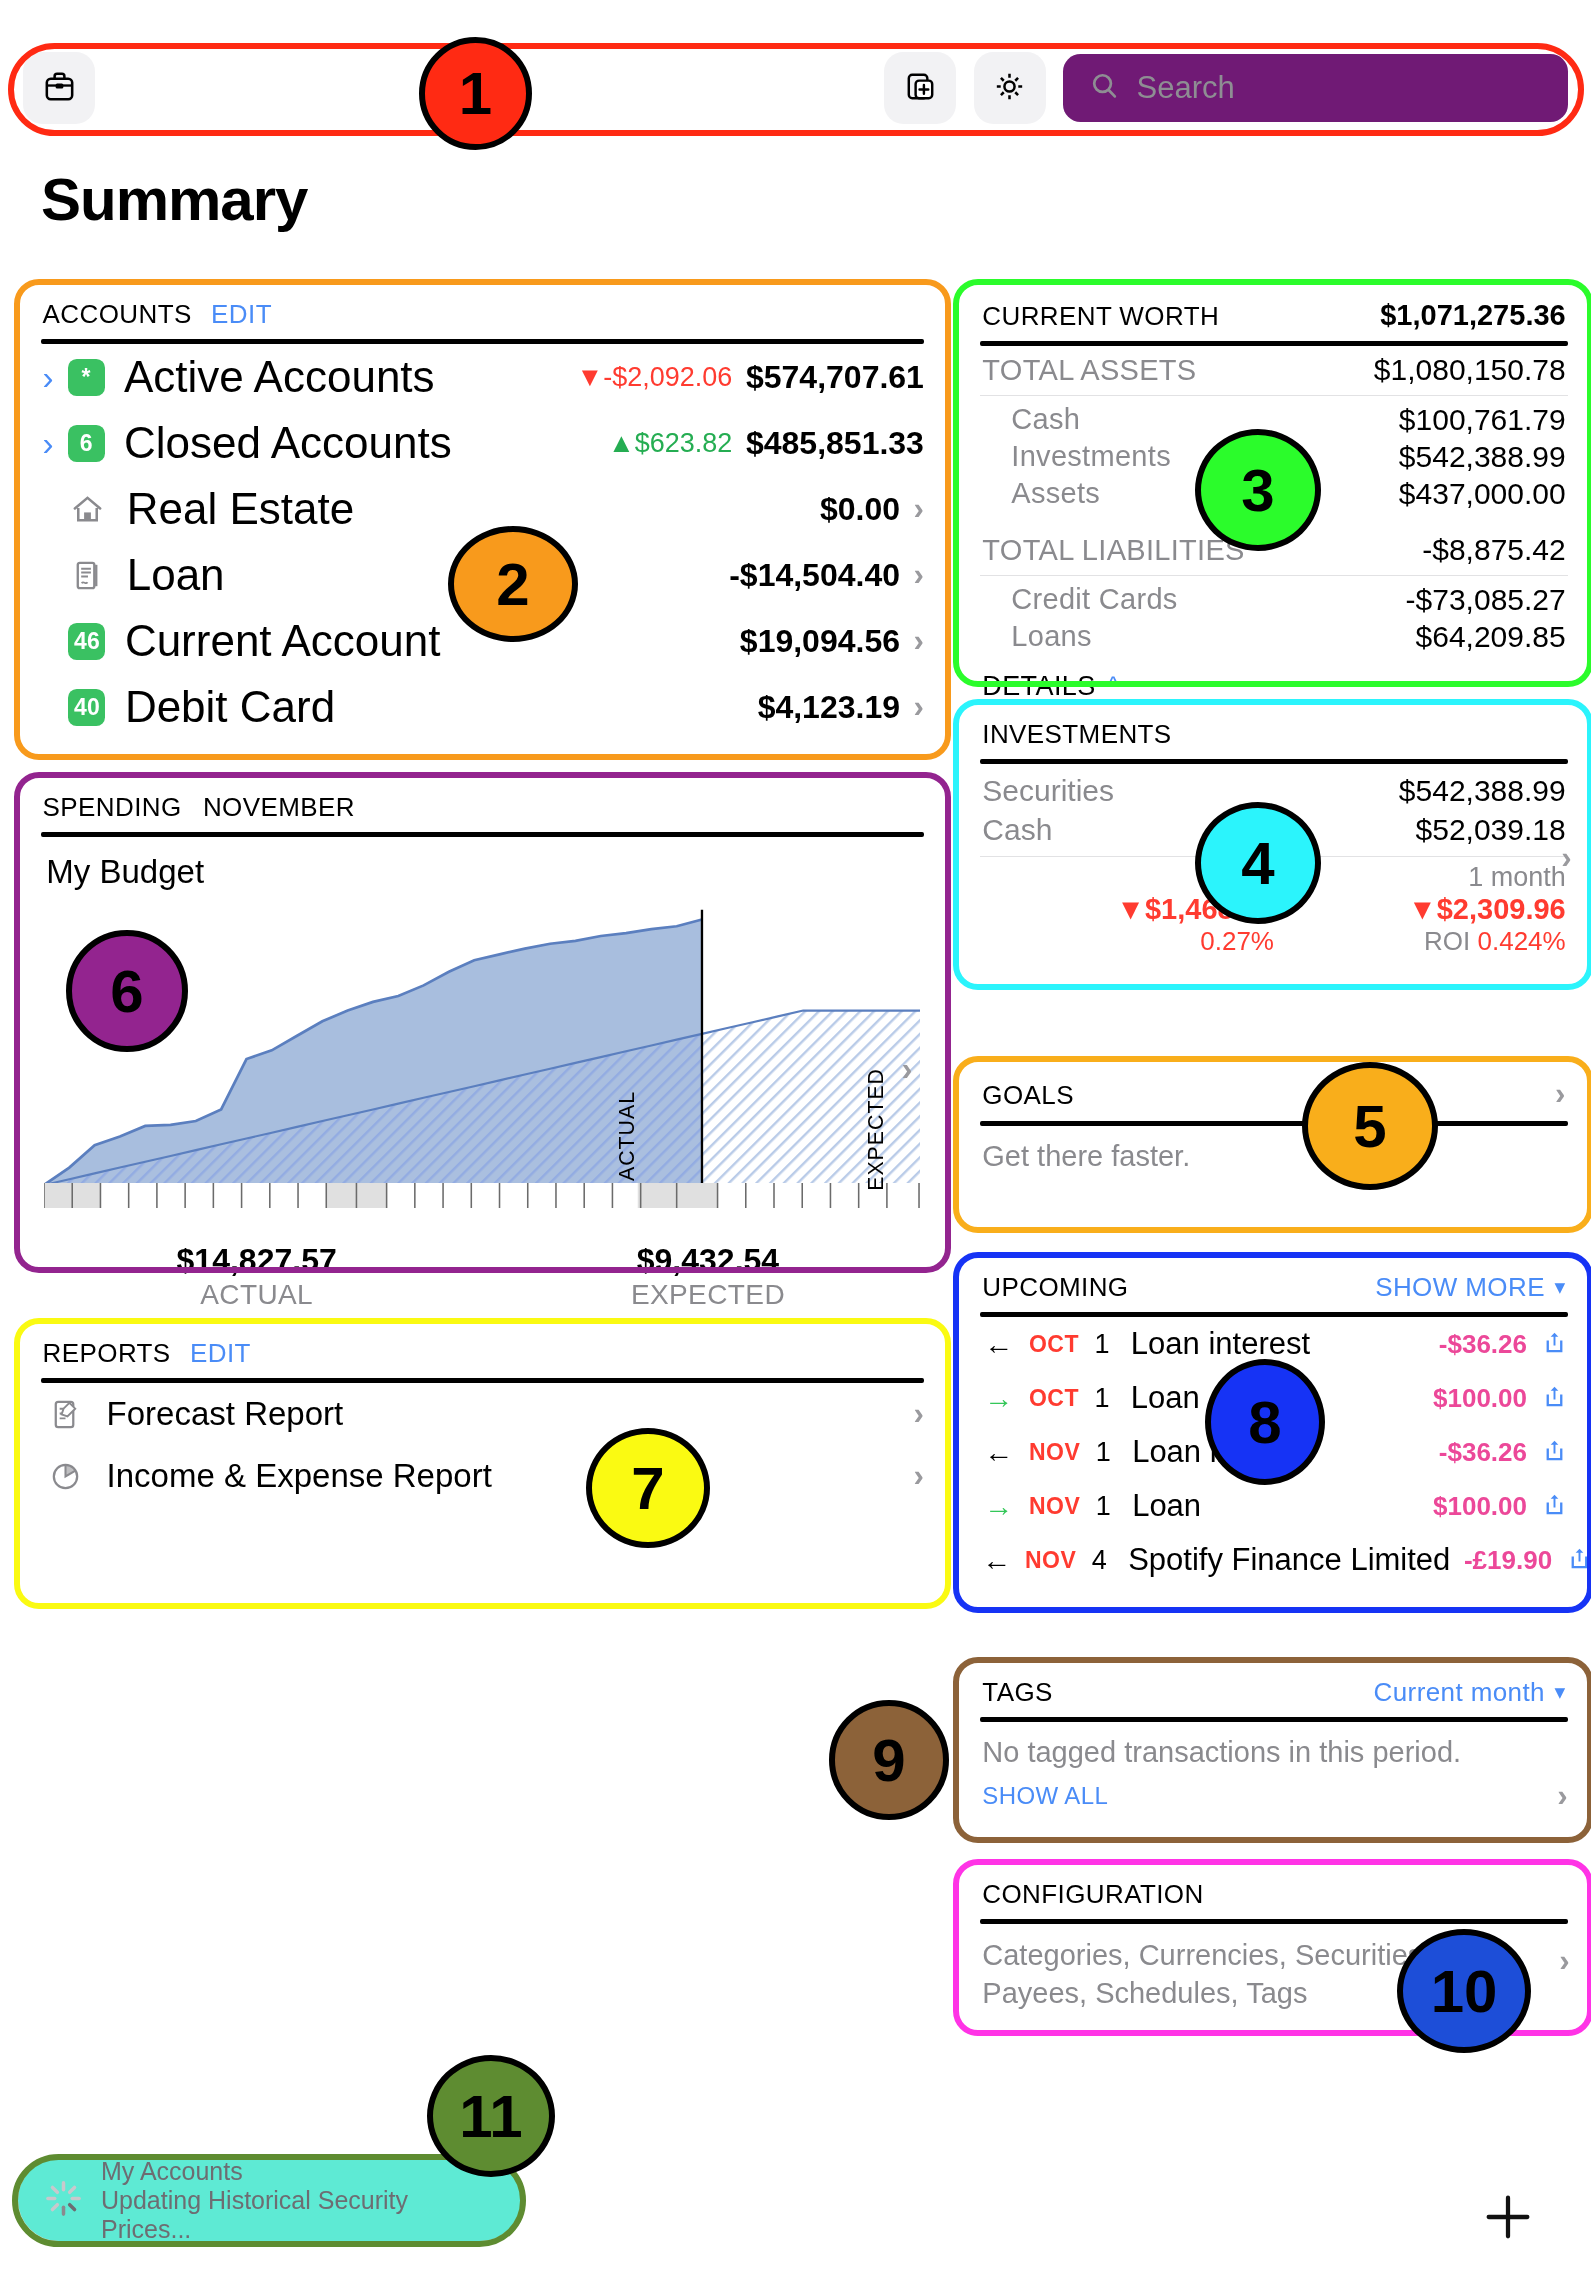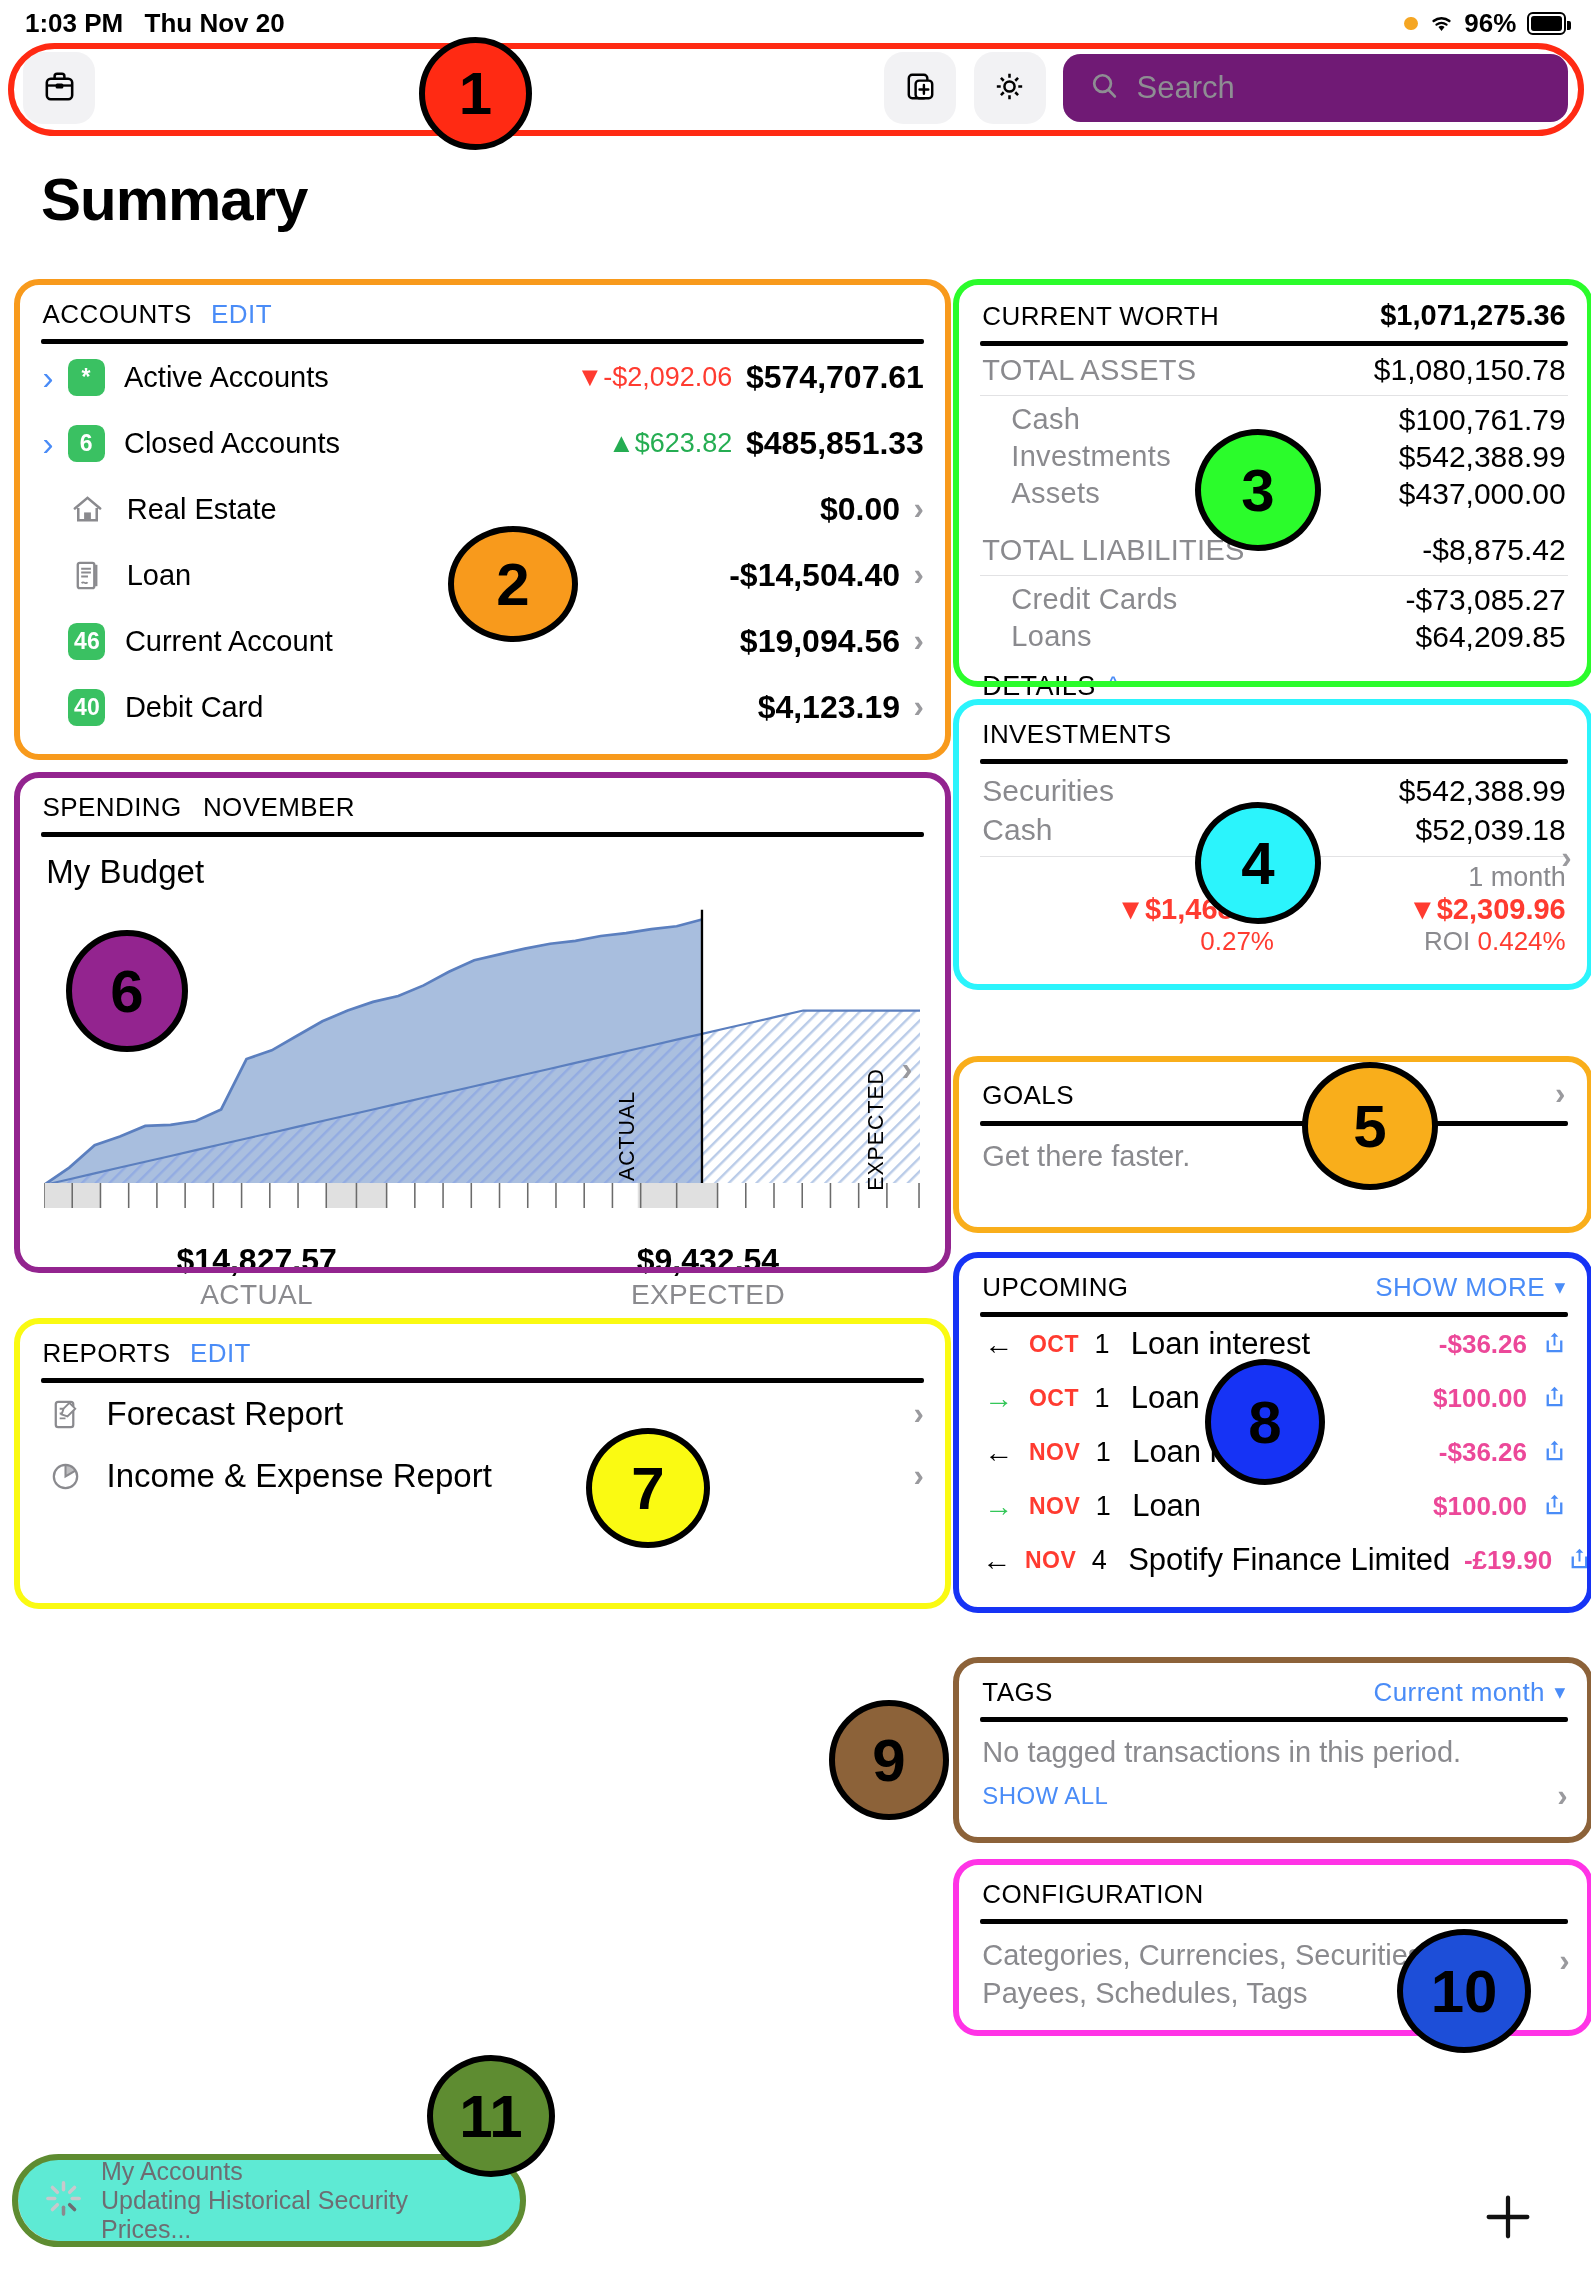--- a/index.html
+++ b/index.html
@@ -66,21 +66,21 @@
   
   .acct-row {
     display:flex; align-items:center; height:66px; padding:0 19.4px 0 21.3px;
   }
   .chev-blue { width:25px; color:#4a8cf7; font-size:33px; line-height:1; }
   .badge {
     min-width:37px; height:37px; border-radius:8.7px; background:#3ac162;
     color:#fff; font-size:23px; font-weight:700;
     display:flex; align-items:center; justify-content:center; padding:0 5.8px;
   }
-  .acct-name { font-size:29px; color:#000; margin-left:19.4px; }
+  .acct-name { font-size:44px; color:#000; margin-left:19.4px; }
   .acct-right { margin-left:auto; display:flex; align-items:center; gap:13.6px; }
   .delta-red { color:#ff3b30; font-size:27px; font-weight:500; }
   .delta-green { color:#25ad52; font-size:27px; font-weight:500; }
   .acct-val { font-size:32px; font-weight:600; color:#000; }
   .chev-gray { color:#9a9a9e; font-size:31px; font-weight:600; }
   .icon-slot { width:39px; display:flex; justify-content:center; align-items:center; }
 
   
   .w-row { display:flex; align-items:center; padding:0 21.3px; height:37px; }
   .w-label { font-size:29px; color:#8a8a8e; letter-spacing:0.3px; }
@@ -160,40 +160,20 @@
     font-size:60px; font-weight:800; color:#000; z-index:40;
   }
   
   .outline { position:absolute; border-radius:25px; pointer-events:none; z-index:30; }
 </style>
 </head>
 <body>
 
 <div id="screen">
 
-  <div class="statusbar">
-    <div class="sb-left">
-      <span>1:03 PM</span>
-      <span>Thu Nov 20</span>
-    </div>
-    <div class="sb-right">
-      <span class="dot-orange"></span>
-      <span class="wifi">
-        <svg viewBox="0 0 26 20" width="25" height="19.4">
-            <path d="M13 17.5l3.2-4.1a5 5 0 0 0-6.4 0L13 17.5z" fill="#000"></path>
-            <path d="M4.8 7.2a13 13 0 0 1 16.4 0" stroke="#000" stroke-width="2.6" fill="none" stroke-linecap="round"></path>
-            <path d="M7.8 11a9 9 0 0 1 10.4 0" stroke="#000" stroke-width="2.4" fill="none" stroke-linecap="round"></path>
-          </svg>
-      </span>
-      <span>96%</span>
-      <span class="batt">
-          <span class="batt-fill"></span>
-        </span>
-    </div>
-  </div>
 
   <div class="toolbar">
     <div class="tb-btn">
       <span>
         <svg width="39" height="39" viewBox="0 0 40 40">
             <rect x="7" y="12" width="26" height="21" rx="4" fill="none" stroke="#000" stroke-width="2.6"></rect>
             <path d="M15 12V9.5A2.5 2.5 0 0 1 17.5 7h5A2.5 2.5 0 0 1 25 9.5V12" fill="none" stroke="#000" stroke-width="2.6"></path>
             <path d="M7 19h26" stroke="#000" stroke-width="2.4"></path>
             <rect x="16" y="17" width="8" height="5" rx="1.6" fill="#000"></rect>
           </svg>

